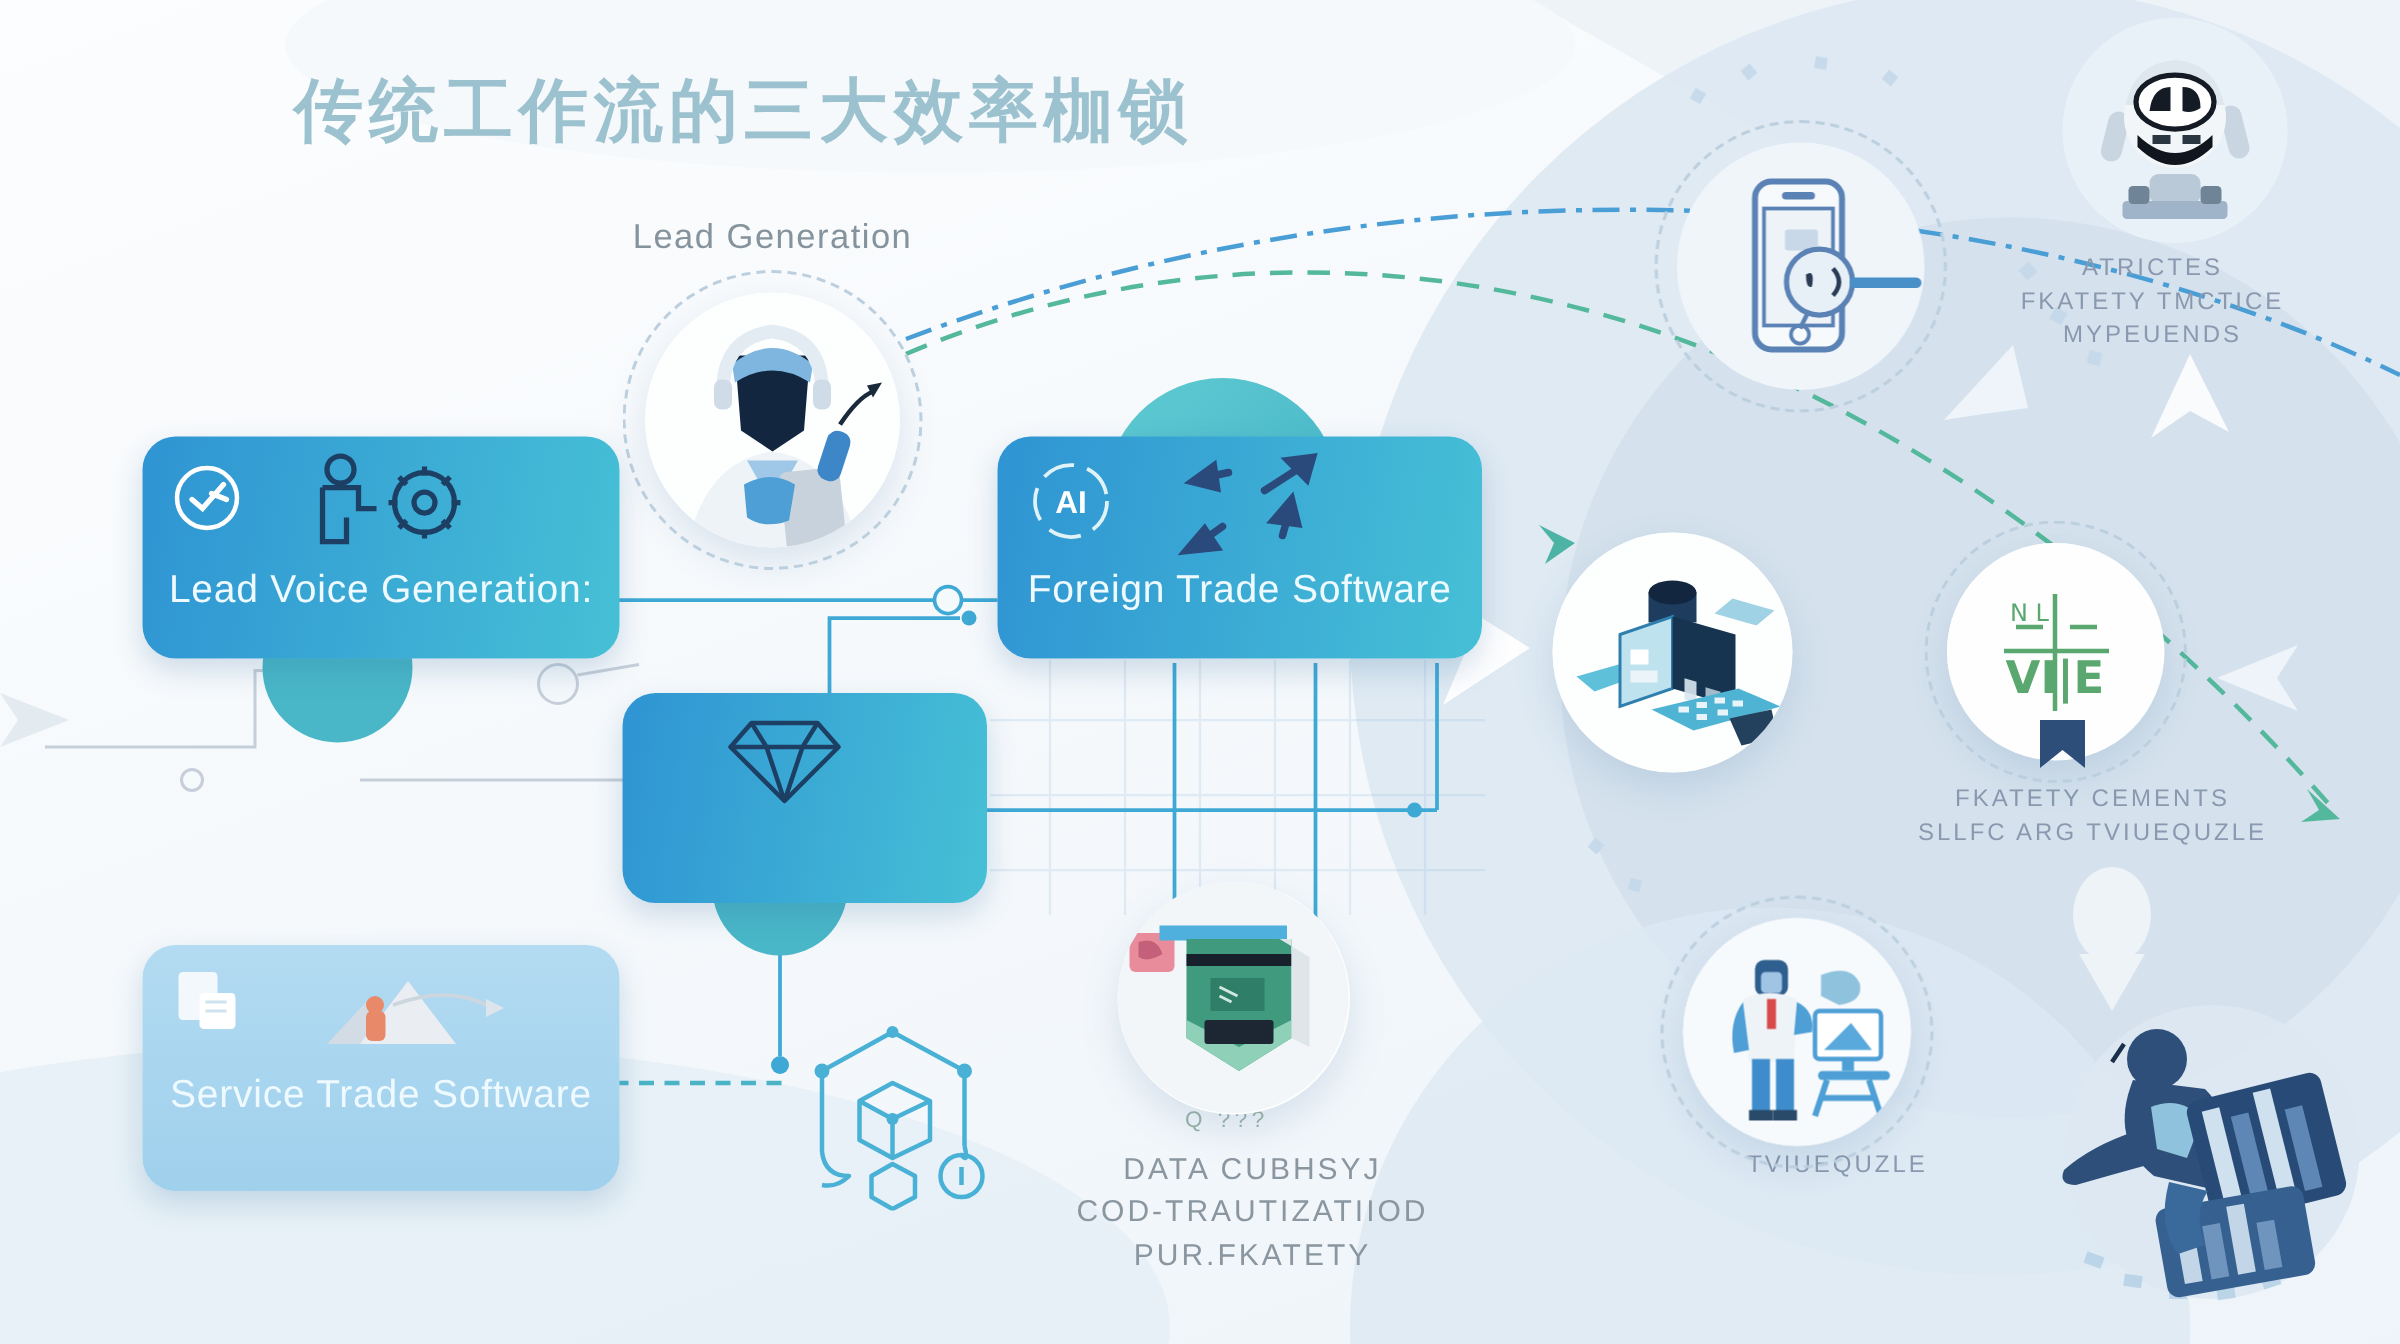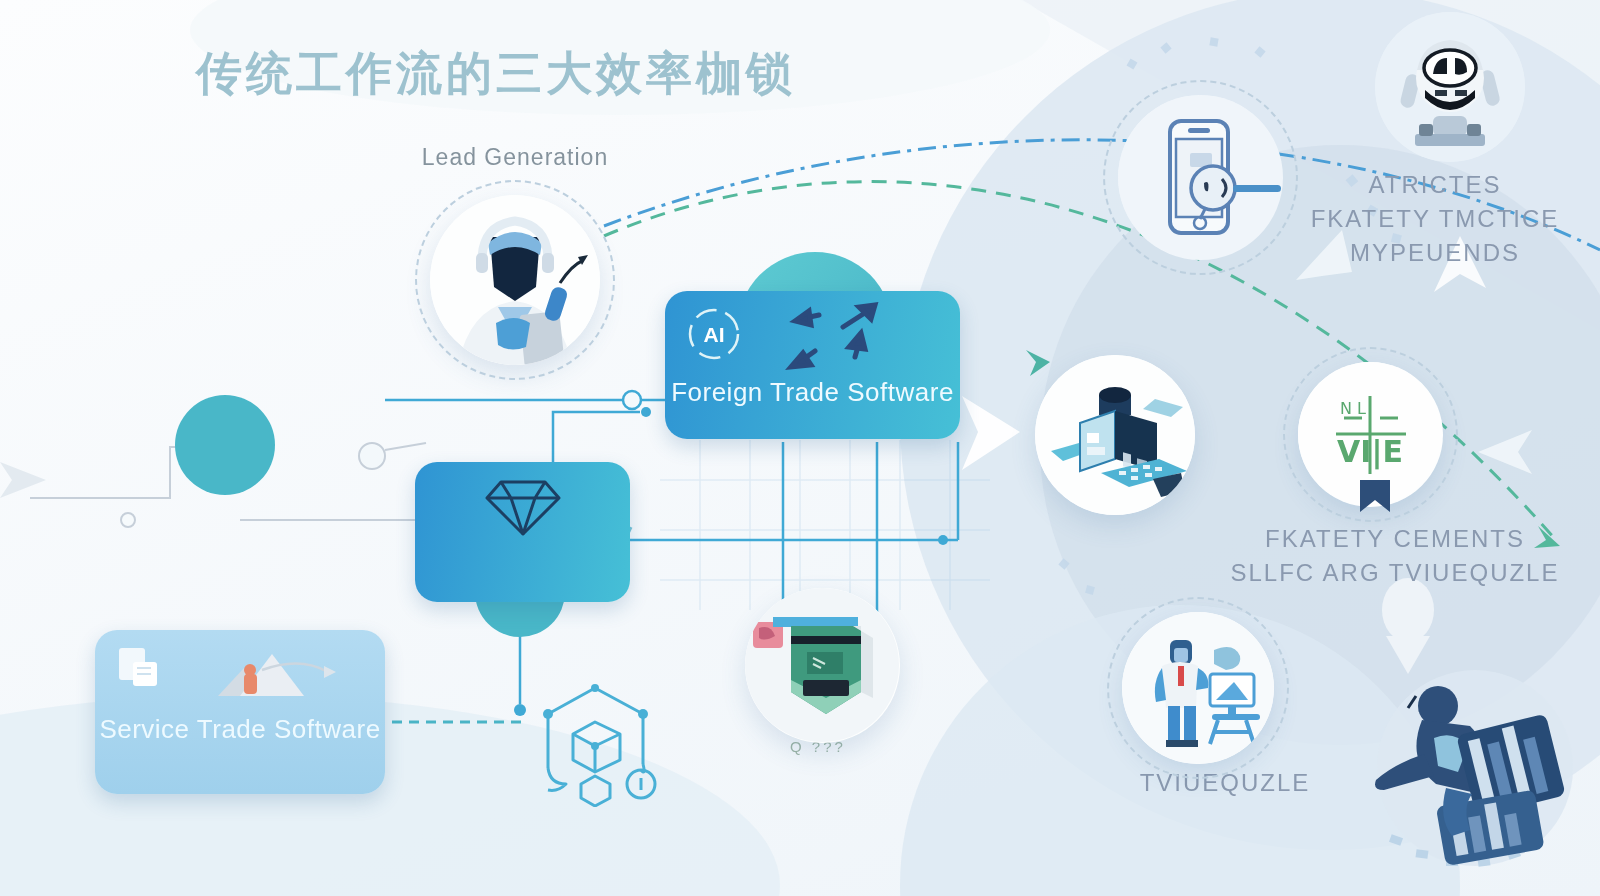--- a/index.html
+++ b/index.html
@@ -17,38 +17,39 @@
   }
   .lead-gen{
     left:365px;top:144px;width:300px;text-align:center;font-size:23px;
     color:#85939d;letter-spacing:1px;z-index:3;
   }
   
   .box{
     position:absolute;border-radius:22px;color:#eefaff;text-align:center;z-index:4;
     background:linear-gradient(100deg,#2f94d3 0%,#46c0d6 100%);
     box-shadow:0 8px 20px rgba(40,100,150,.20);
+    padding-left:28px;
   }
   .box.light{background:linear-gradient(180deg,#b3dbf2 0%,#9fd0ec 100%);}
   .box-label{position:absolute;left:0;right:0;font-size:26px;line-height:1.32;letter-spacing:.5px;}
   .box-label.small{font-size:22px;letter-spacing:1.5px;}
   
   .circle{
     position:absolute;border-radius:50%;background:#fdfefe;z-index:4;
     box-shadow:0 10px 26px rgba(60,110,160,.16);
   }
   .circle.ring::before{
     content:"";position:absolute;inset:-15px;border-radius:50%;
     border:2px dashed #bccfde;
   }
   .circle svg{position:absolute;inset:0;border-radius:50%;}
   
   .caption{position:absolute;text-align:center;z-index:3;line-height:1.42;letter-spacing:2px;}
   .caption span{display:block;}
-  .cap-blue{color:#8a99af;font-size:24px;}
+  .cap-blue{color:#8a99af;font-size:16px;}
   .cap-gray{color:#8a96a0;font-size:20px;}
   .glyphs{position:absolute;color:#9cb4a6;font-size:15px;letter-spacing:3px;z-index:3;}
   .icon-wrap{position:absolute;z-index:4;}
 </style>
 </head>
 <body>
 
 <div id="canvas">
 
   <svg id="bg" width="1600" height="896" viewBox="0 0 1600 896">
@@ -147,20 +148,39 @@
       <rect x="46" y="58" width="12" height="20" rx="5" fill="#cfdbe6"></rect>
       <rect x="112" y="58" width="12" height="20" rx="5" fill="#cfdbe6"></rect>
       <rect x="92" y="118" width="40" height="52" rx="4" fill="#c7d2dc" transform="rotate(-6 112 144)"></rect>
       <path d="M66,128 Q84,118 100,128 L96,152 Q80,158 68,150 Z" fill="#4d9fd6"></path>
       <rect x="118" y="92" width="16" height="34" rx="7" fill="#3d87c9" transform="rotate(18 126 109)"></rect>
       <path d="M130,88 Q142,70 152,66" stroke="#1a2a3a" stroke-width="3" fill="none"></path>
       <polygon points="148,62 158,60 152,70" fill="#1a2a3a"></polygon>
     </svg>
   </div>
 
+  <div class="box" style="left:95px;top:291px;width:290px;height:148px;">
+    <svg class="icon-wrap" style="left:18px;top:16px;" width="50" height="50" viewBox="0 0 50 50">
+      <circle cx="25" cy="25" r="20" stroke="#ffffff" stroke-width="3" fill="none"></circle>
+      <path d="M15,26 L22,32 L36,16 M28,22 L38,26" stroke="#ffffff" stroke-width="3.5" fill="none" stroke-linecap="round"></path>
+    </svg>
+    <svg class="icon-wrap" style="left:100px;top:8px;" width="130" height="70" viewBox="0 0 130 70">
+      <g stroke="#1c3f63" stroke-width="3.5" fill="none">
+        <circle cx="32" cy="14" r="9"></circle>
+        <path d="M20,26 H44 V40 H56 M20,26 V62 H36 V46"></path>
+        <circle cx="88" cy="36" r="20"></circle>
+        <circle cx="88" cy="36" r="7"></circle>
+        <path d="M88,12 V18 M88,54 V60 M64,36 H70 M106,36 H112 M71,19 L76,24 M100,48 L105,53 M105,19 L100,24 M76,48 L71,53"></path>
+      </g>
+    </svg>
+    <div class="box-label" style="top:84px;">
+      <span>Lead Voice</span>
+      <span>Generation:</span>
+    </div>
+  </div>
 
   <div class="box" style="left:665px;top:291px;width:295px;height:148px;">
     <svg class="icon-wrap" style="left:20px;top:14px;" width="58" height="58" viewBox="0 0 58 58">
       <circle cx="29" cy="29" r="24" stroke="#dff3f7" stroke-width="2.5" stroke-dasharray="22 9" fill="none"></circle>
       <text x="29" y="37" text-anchor="middle" font-size="21" font-weight="bold" fill="#ffffff" font-family="Liberation Sans, sans-serif">AI</text>
     </svg>
     <svg class="icon-wrap" style="left:110px;top:8px;" width="120" height="78" viewBox="0 0 120 78">
       <g stroke="#2b4a7c" stroke-width="5" fill="#2b4a7c" stroke-linecap="round">
         <path d="M68,28 L96,10" fill="none"></path>
           <polygon points="100,6 84,8 96,20"></polygon>
@@ -235,20 +255,25 @@
       <polygon points="46,38 116,38 116,104 81,126 46,104" fill="#3f9a7e"></polygon>
       <polygon points="46,92 81,110 116,92 116,104 81,126 46,104" fill="#8fd0b8"></polygon>
       <rect x="46" y="48" width="70" height="8" fill="#17202b"></rect>
       <rect x="62" y="64" width="36" height="22" fill="#2f7f68"></rect>
       <path d="M68,70 L80,76 M68,76 L76,80" stroke="#cfe8dd" stroke-width="2"></path>
       <rect x="58" y="92" width="46" height="16" rx="2" fill="#1d2733"></rect>
       <polygon points="108,38 128,50 128,110 116,104 116,38" fill="#dfe6ea"></polygon>
     </svg>
   </div>
   <div class="glyphs" style="left:790px;top:738px;">Q ???</div>
+  <div class="caption cap-gray" style="left:675px;top:766px;width:320px;">
+    <span>DATA CUBHSYJ</span>
+    <span>COD-TRAUTIZATIIOD</span>
+    <span>PUR.FKATETY</span>
+  </div>
 
   <div class="circle ring" style="left:1118px;top:95px;width:165px;height:165px;box-shadow:none;background:#f0f5fa;">
     <svg viewBox="0 0 165 165">
       <circle cx="82" cy="82" r="82" fill="#f0f5fa"></circle>
       <rect x="52" y="26" width="58" height="112" rx="11" stroke="#5b82b5" stroke-width="4" fill="#f7fafc"></rect>
       <rect x="70" y="33" width="22" height="5" rx="2.5" fill="#5b82b5"></rect>
       <rect x="58" y="44" width="46" height="78" fill="#eef3f8" stroke="#5b82b5" stroke-width="2.5"></rect>
       <rect x="72" y="58" width="22" height="14" rx="2" fill="#c8d8e8"></rect>
       <circle cx="82" cy="128" r="6" stroke="#5b82b5" stroke-width="2.5" fill="none"></circle>
       <circle cx="95" cy="93" r="22" stroke="#5b82b5" stroke-width="3.5" fill="#e8f0f7"></circle>

